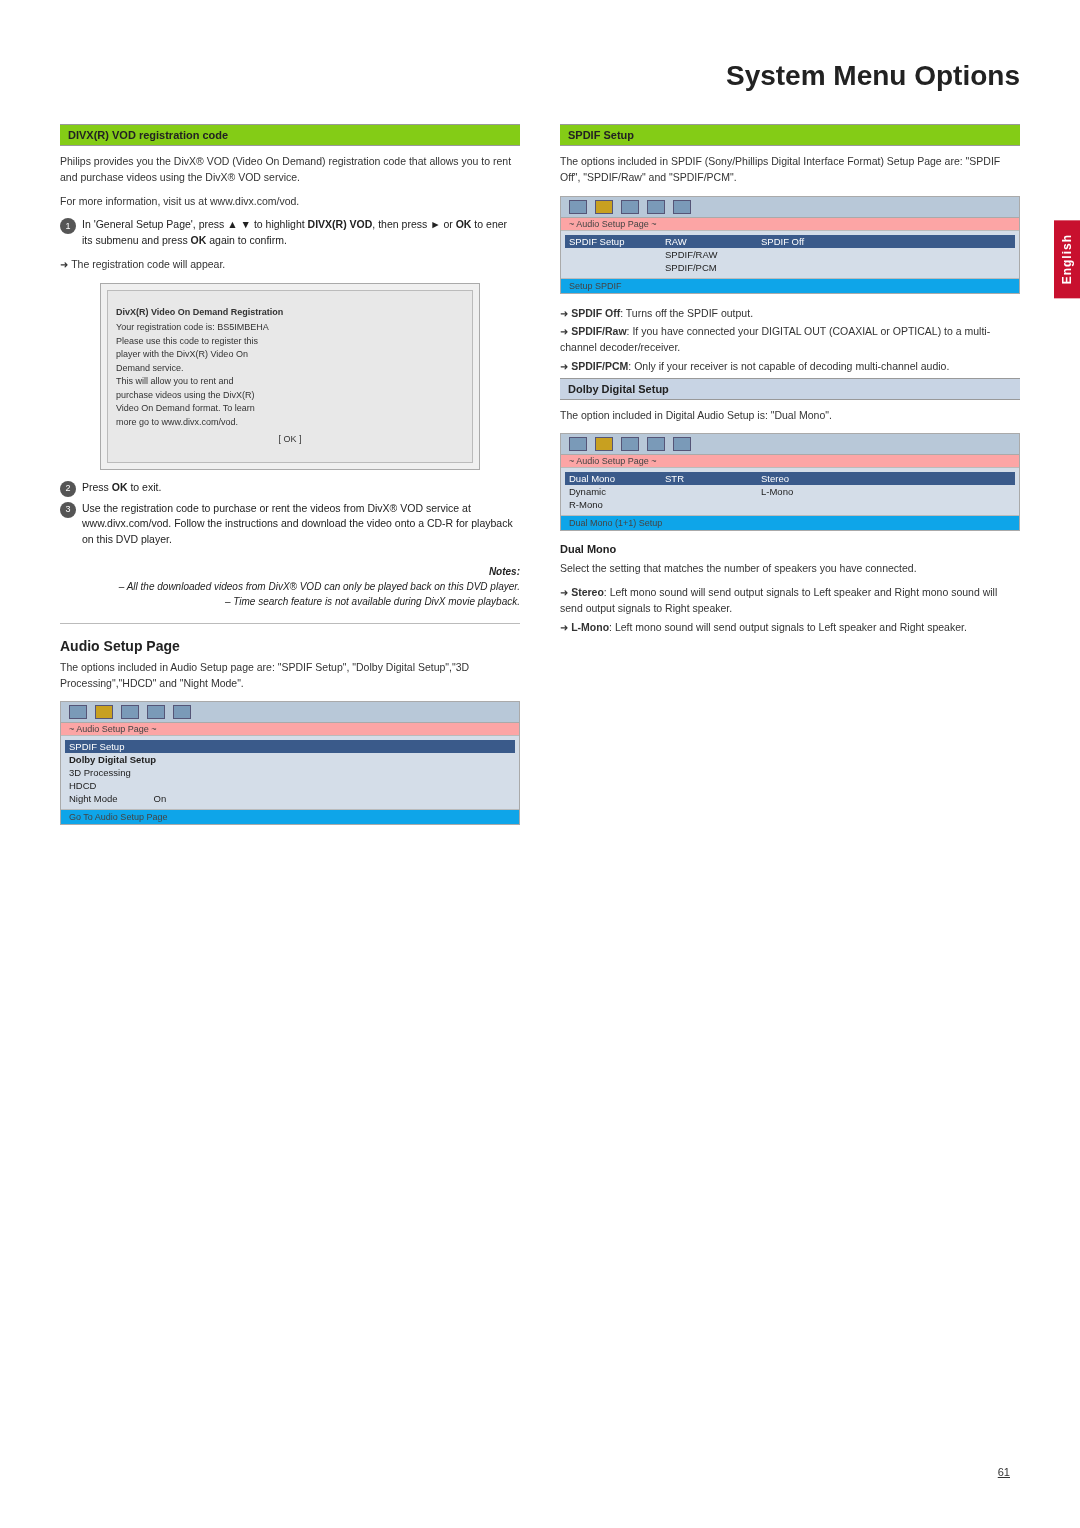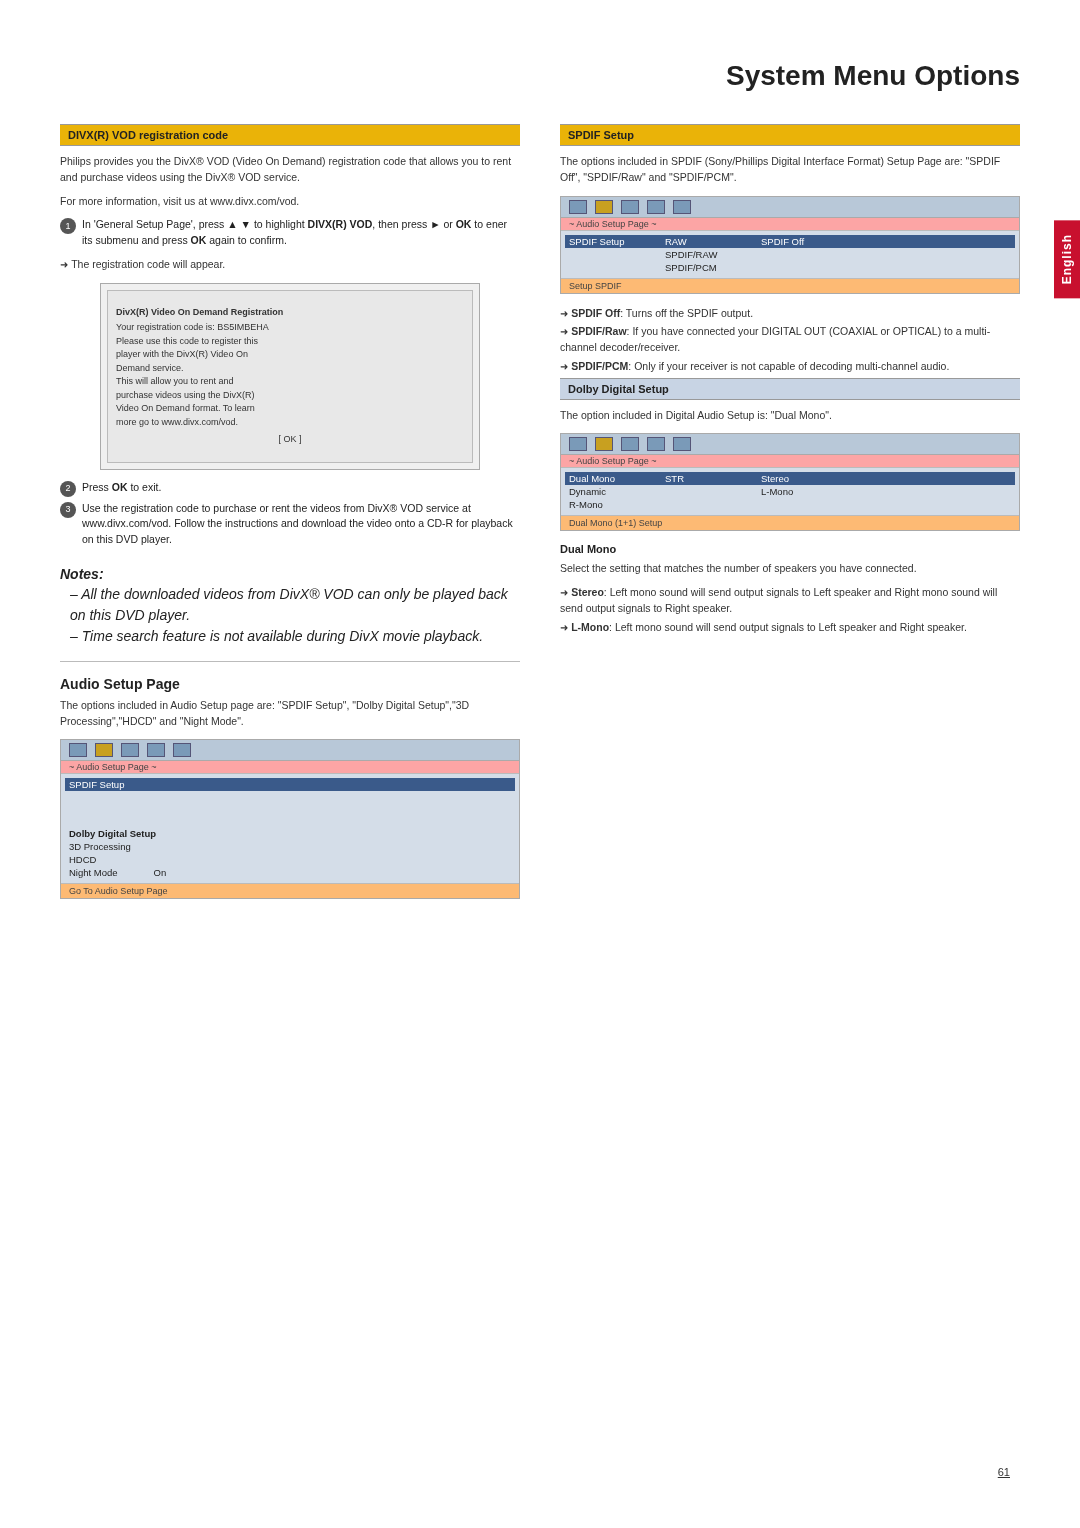--- a/index.html
+++ b/index.html
@@ -56,21 +56,21 @@
       max-width: 460px;
     }
 
     .col-right {
       flex: 1;
       max-width: 460px;
     }
 
     
     .section-header {
-      background: #eab308;
+      background: #84cc16;
       font-weight: bold;
       font-size: 11px;
       padding: 4px 8px;
       margin-bottom: 8px;
       border-top: 1px solid #999;
       border-bottom: 1px solid #999;
     }
 
     
     .body-text {
@@ -200,31 +200,32 @@
       color: #fff;
       padding: 1px 4px;
       margin: 0 -4px;
     }
 
     .menu-col {
       min-width: 80px;
     }
 
     .menu-screen-footer {
-      background: #fdba74;
+      background: #0ea5e9;
       font-size: 9px;
       padding: 2px 8px;
       border-top: 1px solid #bbb;
       color: #444;
     }
 
     
     .notes-section {
       margin-top: 18px;
-      font-size: 14px;
+      font-size: 10px;
+      text-align: right;
     }
 
     .notes-title {
       font-style: italic;
       font-weight: bold;
       margin-bottom: 2px;
     }
 
     .notes-item {
       font-style: italic;
@@ -243,21 +244,21 @@
     .subsection-header {
       background: #c8d4e4;
       font-weight: bold;
       font-size: 11px;
       padding: 4px 8px;
       margin-bottom: 8px;
       border-top: 1px solid #999;
       border-bottom: 1px solid #999;
     }
 
-    .bold { font-weight: bold; margin-top: 36px; }
+    .bold { font-weight: bold; }
 
     
     .page-number {
       position: absolute;
       bottom: 50px;
       right: 70px;
       font-size: 11px;
       color: #333;
       text-decoration: underline;
     }

